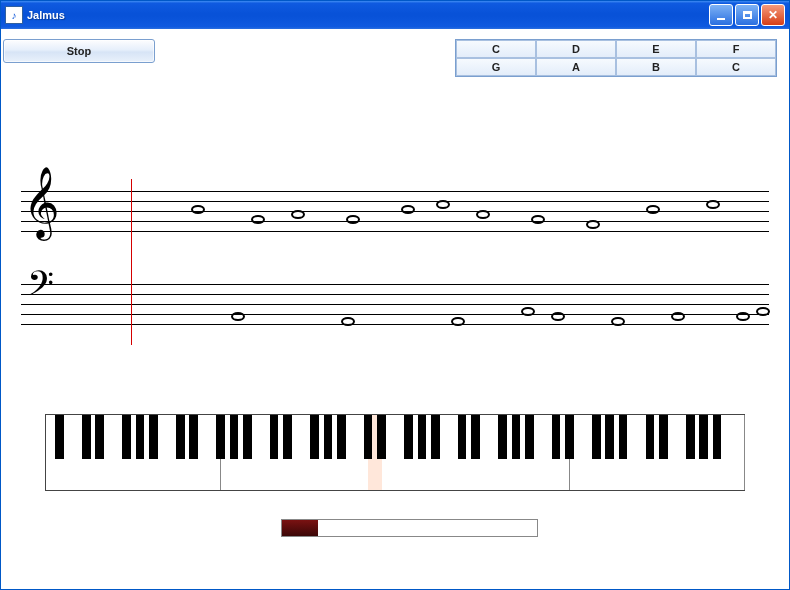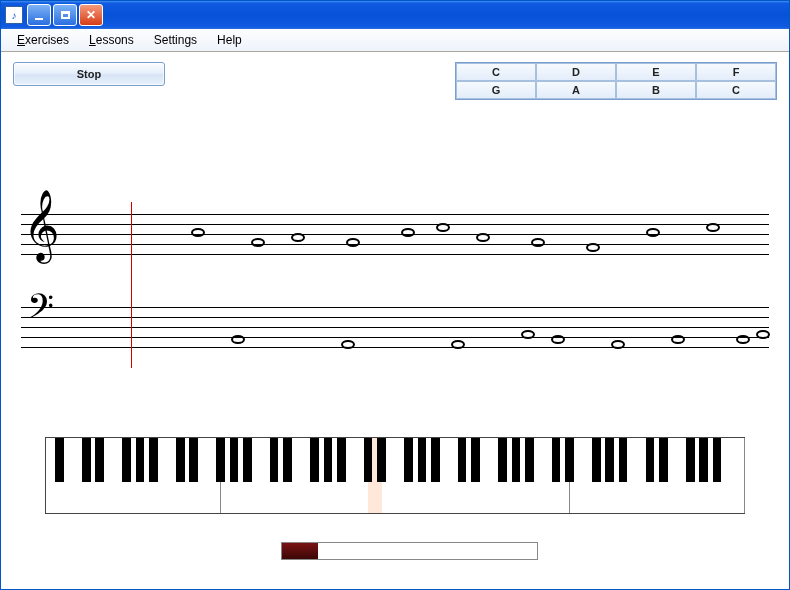--- a/index.html
+++ b/index.html
@@ -14,21 +14,21 @@
   .winbtn.close { background:linear-gradient(to bottom,#f59a7d,#d63e16); }
   .winbtn.min::before { content:""; width:8px; height:2px; background:#fff; margin-top:7px; }
   .winbtn.max::before { content:""; width:9px; height:8px; border:2px solid #fff; box-sizing:border-box; border-top-width:3px; }
   .winbtn.close::before { content:"✕"; font-size:12px; line-height:1; }
 
   .menubar { height:22px; background:linear-gradient(to bottom,#fdfdfd,#eef3fb); border-bottom:1px solid #aca899; display:flex; align-items:center; padding:0 6px; gap:0; font-size:12px; }
   .menuitem { padding:2px 10px; cursor:default; }
   .menuitem u { text-decoration:underline; }
 
   .content { flex:1; background:#fff; position:relative; }
-  .top-row { display:flex; align-items:flex-start; justify-content:space-between; padding:10px 12px 0 12px; }
+  .top-row { display:flex; align-items:flex-start; justify-content:space-between; padding:10px 12px 0 2px; }
 
   .btn { background:linear-gradient(to bottom,#fdfdfe,#e6effb 45%,#d7e4f6 55%,#e9f1fb); border:1px solid #7a9fcf; border-radius:3px; height:22px; display:flex; align-items:center; justify-content:center; font-size:11px; font-weight:bold; color:#222; box-shadow:inset 0 0 0 1px rgba(255,255,255,.6); }
   .btn.stop { width:150px; }
   .btn.prefs { width:150px; }
 
   .note-grid { display:grid; grid-template-columns:repeat(4, 80px); grid-template-rows:repeat(2, 18px); border:1px solid #7a9fcf; }
   .note-cell { border:1px solid #a8c0e0; background:linear-gradient(to bottom,#f6fafe,#e3edfa); display:flex; align-items:center; justify-content:center; font-weight:bold; font-size:11px; color:#222; cursor:default; }
 
   
   .staff-area { position:absolute; left:20px; right:20px; top:150px; }
@@ -54,33 +54,28 @@
   
   .progress { position:absolute; left:280px; top:490px; width:255px; height:16px; border:1px solid #888; background:#fff; }
   .progress .fill { height:100%; background:linear-gradient(to bottom,#7a1212,#3b0707); }
 </style>
 </head>
 <body>
 
 <div class="window">
   <div class="titlebar">
     <div class="appicon">♪</div>
+    <div class="title">Jalmus</div>
     <div class="winbtns">
       <div class="winbtn min"></div>
       <div class="winbtn max"></div>
       <div class="winbtn close"></div>
     </div>
   </div>
 
-  <div class="menubar">
-    <div class="menuitem"><u>E</u><span>xercises</span></div>
-    <div class="menuitem"><u>L</u><span>essons</span></div>
-    <div class="menuitem"><span>Settings</span></div>
-    <div class="menuitem"><span>Help</span></div>
-  </div>
 
   <div class="content">
     <div class="top-row">
       <div class="btn stop">
           <span>Stop</span>
         </div>
       <div class="note-grid">
           <div class="note-cell">C</div>
           <div class="note-cell">D</div>
           <div class="note-cell">E</div>

